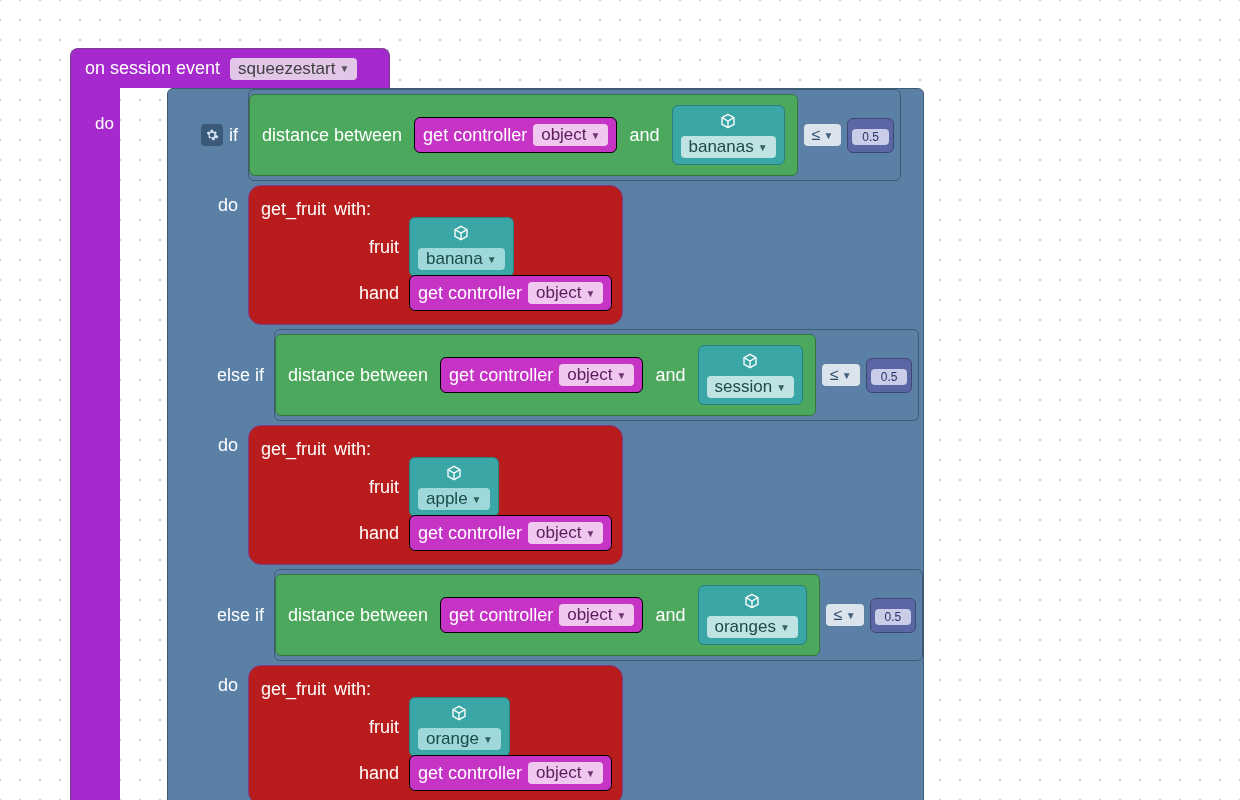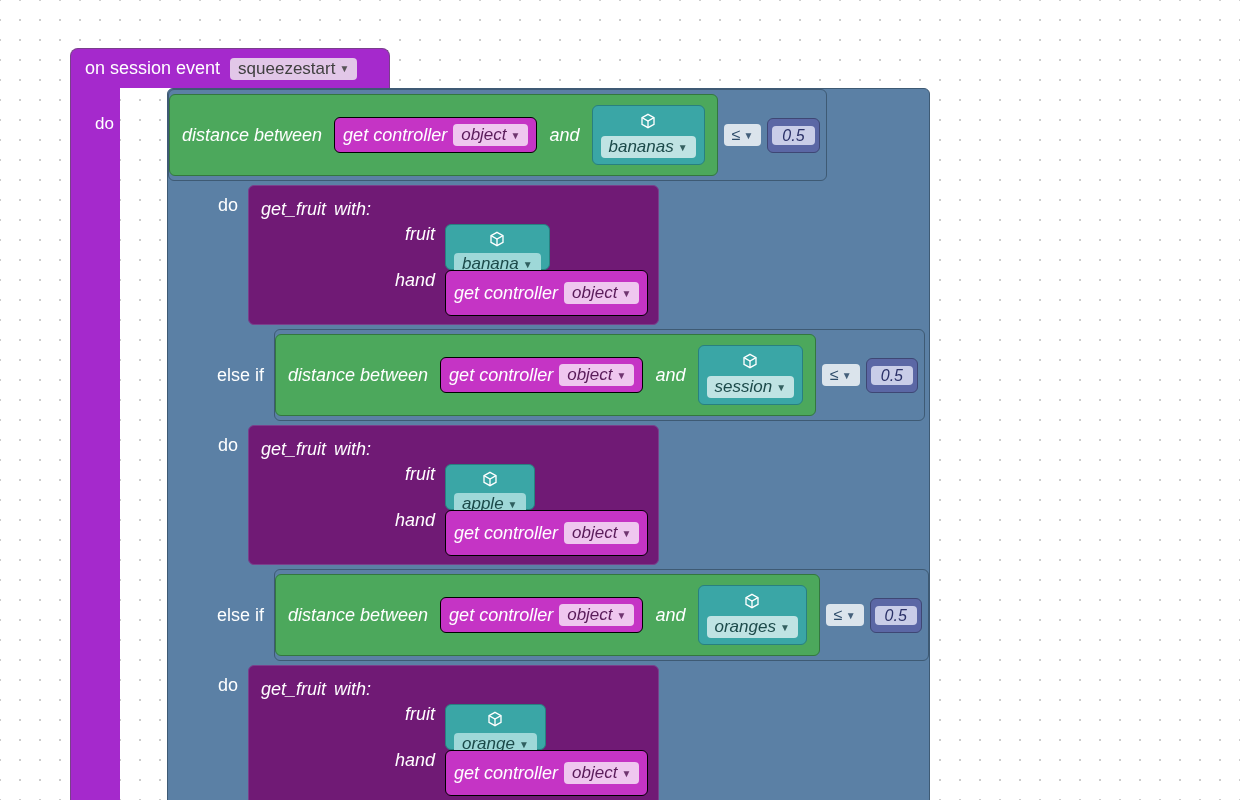--- a/index.html
+++ b/index.html
@@ -82,21 +82,20 @@
     justify-content: flex-end;
     padding-right: 10px;
     gap: 6px;
   }
   .logic-label.wide { width: 106px; }
   .logic-label.do { width: 80px; align-items: flex-start; padding-top: 14px; }
   .logic-slot {
     display: flex;
     align-items: center;
     position: relative;
-    font-style: italic;
   }
   .logic-bottom2 {
     height: 22px;
   }
 
   .gear {
     width: 22px; height: 22px;
     background: #3b5a7a;
     border-radius: 4px;
     display: flex; align-items: center; justify-content: center;
@@ -114,21 +113,21 @@
     background: #5b67a5;
     border: 1px solid #3e4774;
     border-radius: 6px;
     padding: 6px 4px;
   }
   .num-pill .inner {
     background: #c9cde8;
     color: #2b3168;
     border-radius: 4px;
     padding: 1px 10px;
-    font-size: 16px;
+    font-size: 12px;
   }
 
   
   .distance {
     background: #4ca85c;
     border: 1px solid #33773f;
     border-radius: 6px;
     display: inline-flex;
     align-items: center;
     padding: 10px 12px;
@@ -160,35 +159,35 @@
     font-size: 18px;
     flex-direction: column;
   }
   .cube-icon {
     width: 18px; height: 18px;
     display:inline-flex; align-items:center; justify-content:center;
   }
 
   
   .call {
-    background: #701a75;
+    background: #b91c1c;
     border: 1px solid #7a3f8c;
-    border-radius: 6px;
+    border-radius: 13px;
     display: inline-block;
     padding: 8px 10px 8px 0;
   }
   .call-head {
     display:flex; align-items:center;
     padding-left: 12px;
     height: 30px;
   }
   .call-row {
     display: flex;
+    align-items: center;
     height: 46px;
-    margin-left: 36px;
   }
   .call-arg-label {
     width: 160px;
     text-align: right;
     padding-right: 10px;
     font-size: 18px;
   }
 
   
   .dd {
@@ -237,20 +236,28 @@
     </div>
 
     <div class="event-body">
       <div class="event-spine">
         <span>do</span>
       </div>
 
       <div class="logic">
 
         <div class="logic-row">
+          <div class="logic-label">
+            <span class="gear">
+              <svg width="14" height="14" viewBox="0 0 24 24" fill="#cfe0f0">
+                  <path d="M12 8a4 4 0 100 8 4 4 0 000-8zm9 4a7 7 0 01-.1 1.1l2.1 1.6-2 3.4-2.4-1a7 7 0 01-1.9 1.1l-.4 2.6h-4l-.4-2.6a7 7 0 01-1.9-1.1l-2.4 1-2-3.4 2.1-1.6A7 7 0 015 12a7 7 0 01.1-1.1L3 9.3l2-3.4 2.4 1a7 7 0 011.9-1.1L9.7 3h4l.4 2.6a7 7 0 011.9 1.1l2.4-1 2 3.4-2.1 1.6c.1.4.1.8.1 1.3z"></path>
+                </svg>
+            </span>
+            <span>if</span>
+          </div>
           <div class="logic-slot">
             <div class="cond-wrap">
               <div class="distance">
                 <span>distance between</span>
                 <div class="controller">
                   <span>get controller</span>
                   <span class="dd magenta">
                     <span>object</span>
                     <span class="tri">▼</span>
                   </span>

